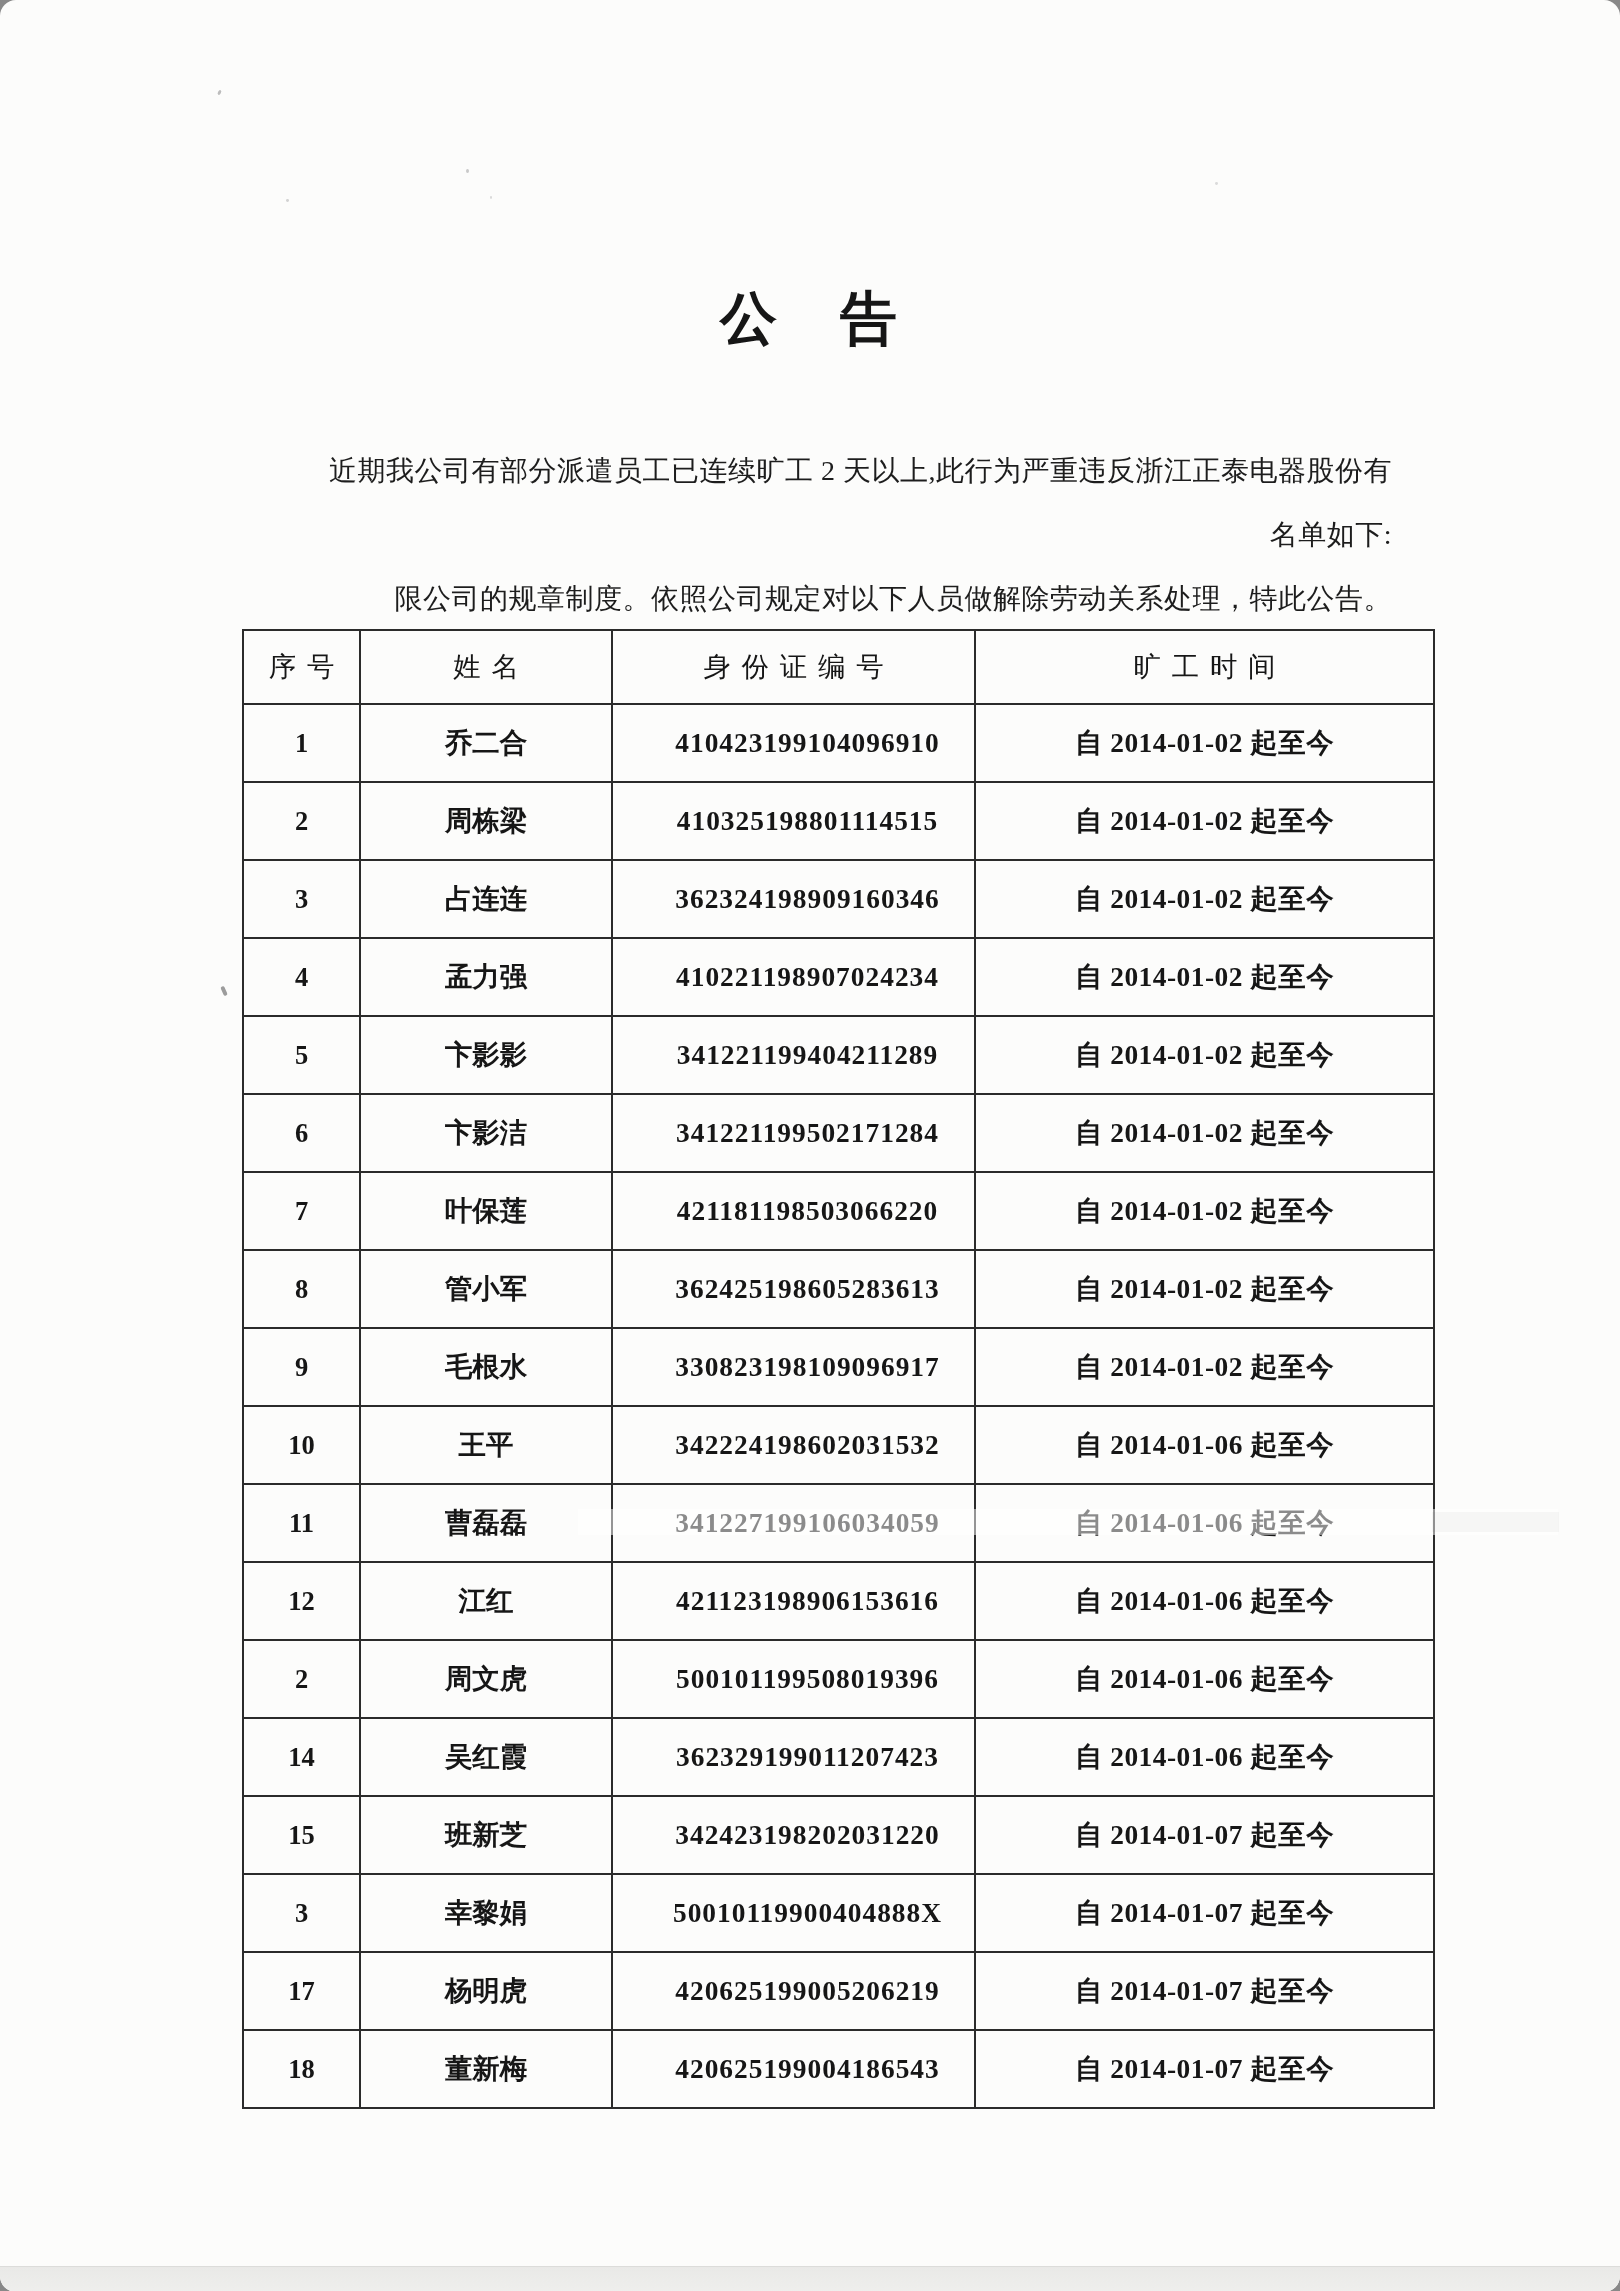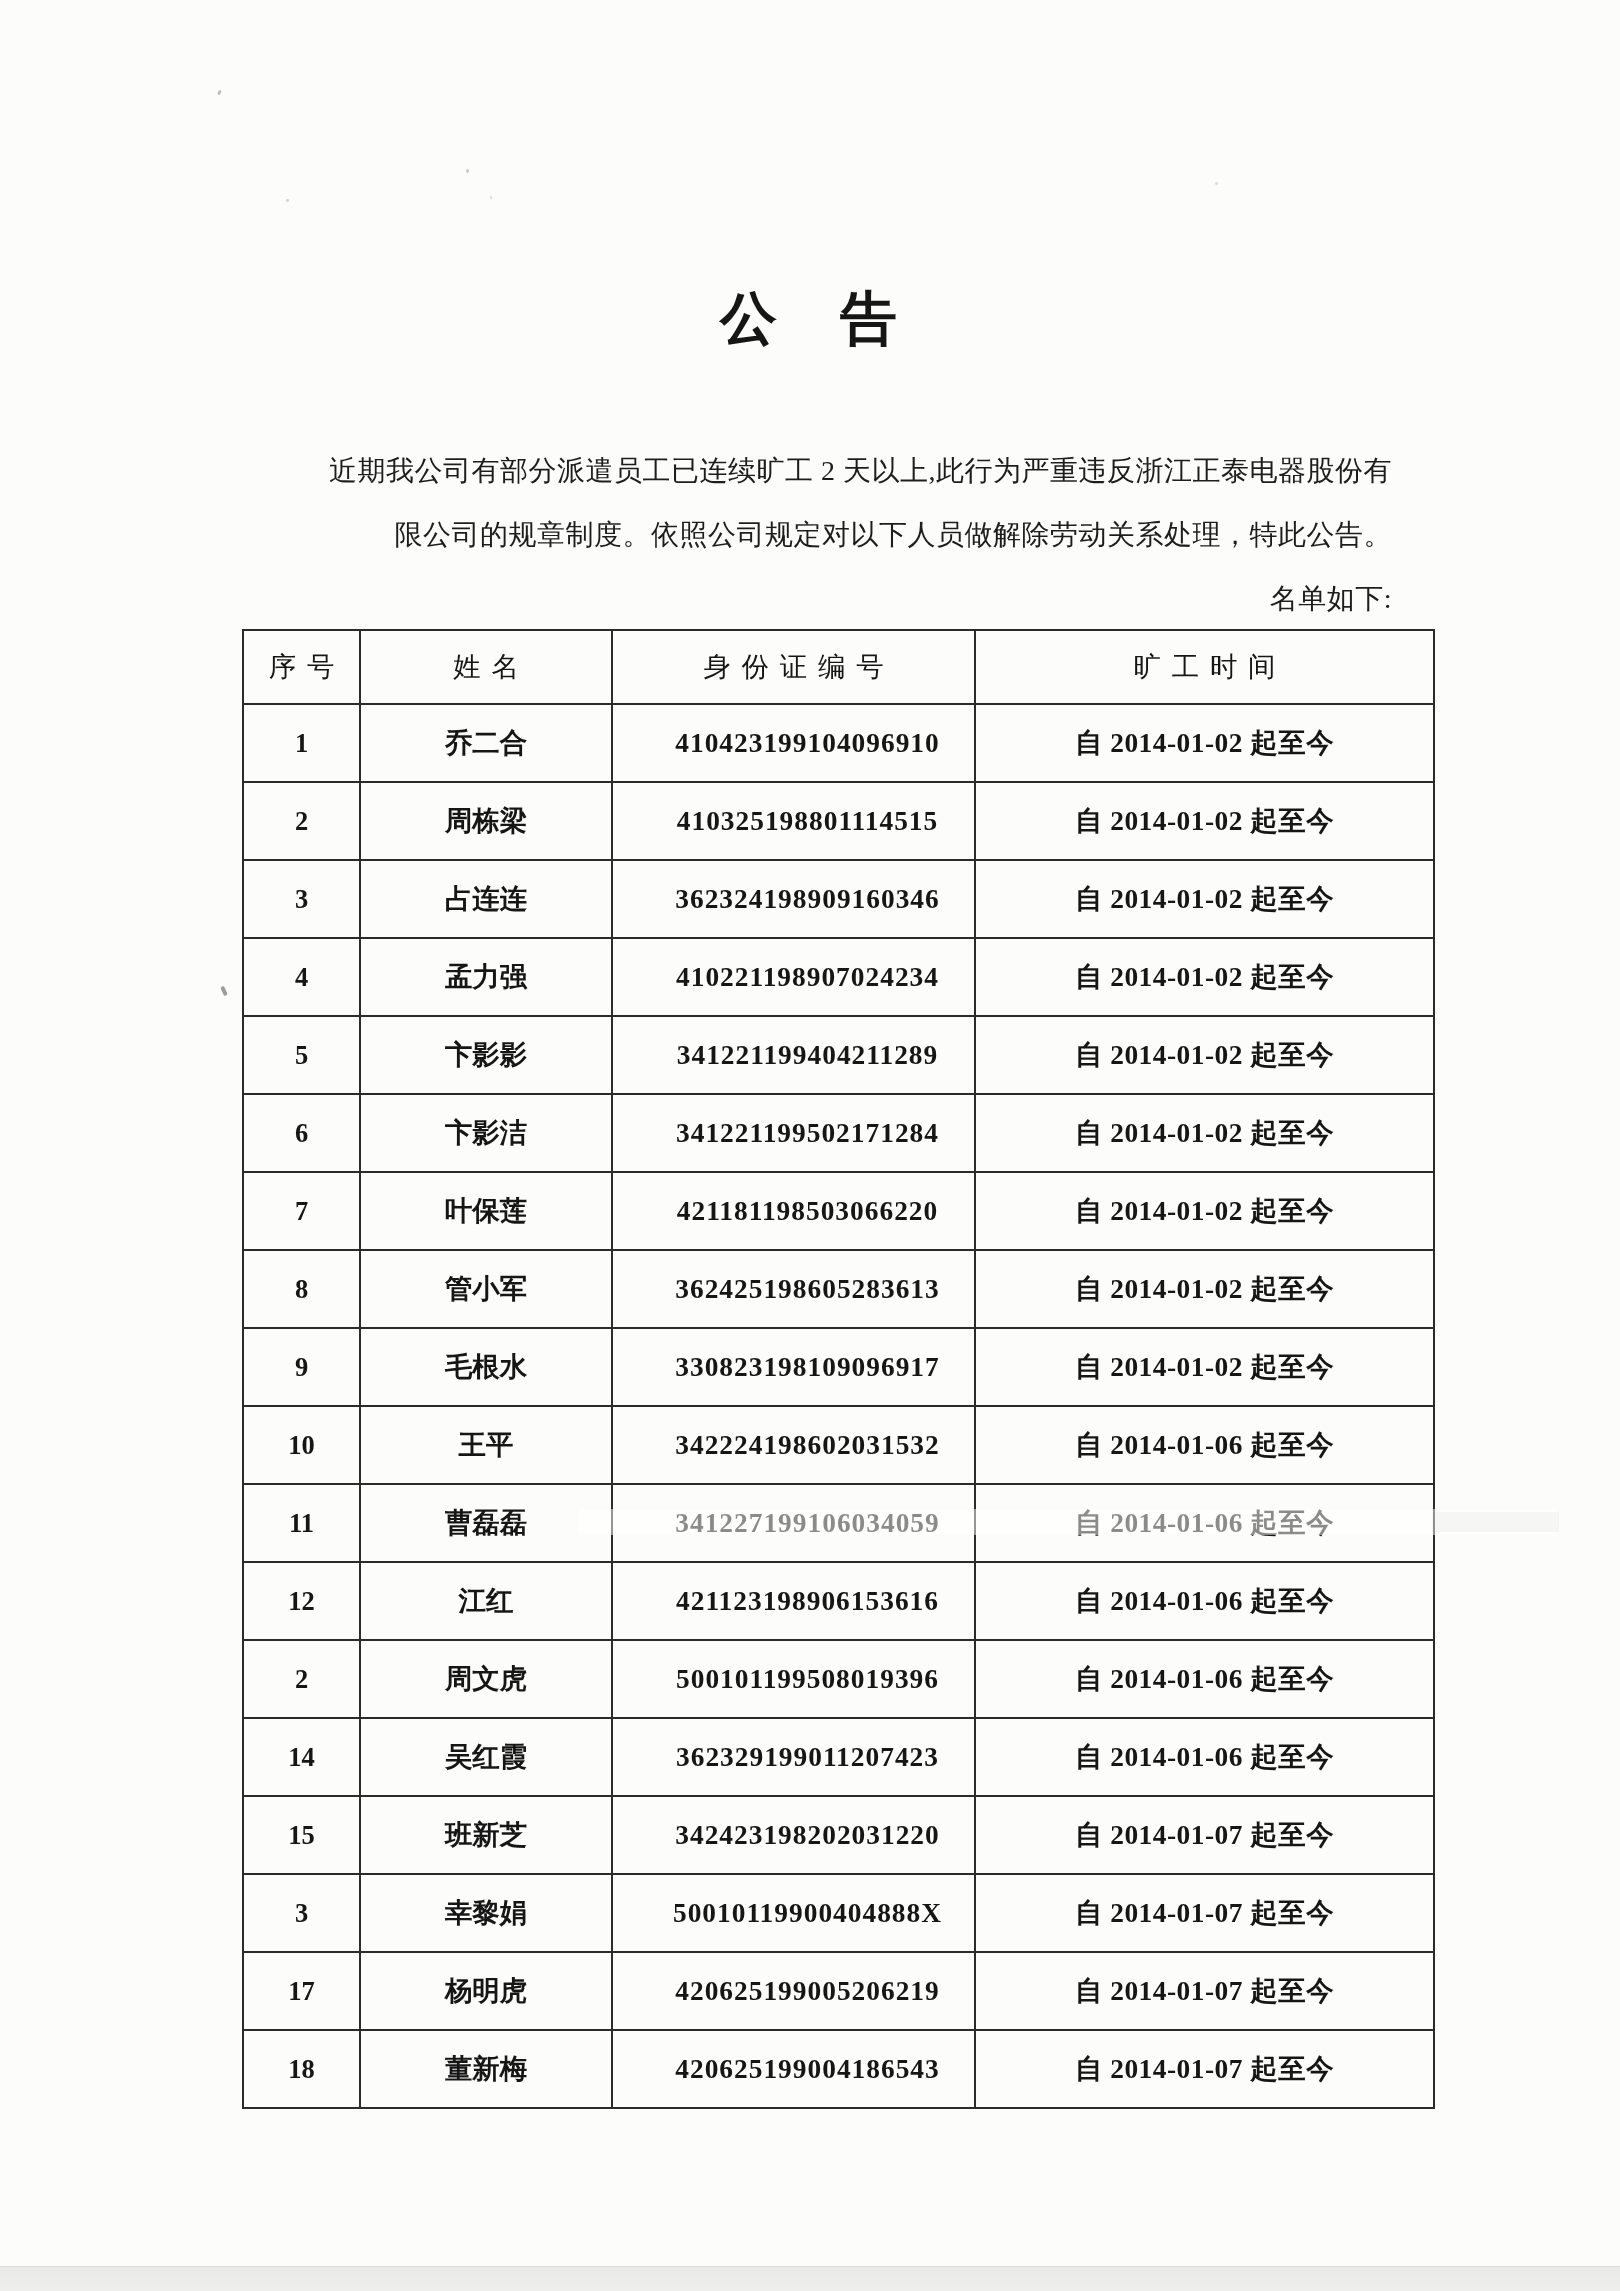--- a/index.html
+++ b/index.html
@@ -4,20 +4,21 @@
 <style>
   html,body{margin:0;padding:0;background:#888;}
   .page{
     position:relative;
     width:1620px;height:2292px;
     margin:0 auto;
     background:#fcfcfb;
     overflow:hidden;
     font-family:"Liberation Serif","DejaVu Serif",serif;
     color:#1c1c1c;
+    border-radius:16px;
   }
   .title{
     position:absolute;top:290px;left:0;width:1620px;
     text-align:center;
     font-size:57px;font-weight:bold;line-height:1;
     letter-spacing:2.9px;word-spacing:43px;
     color:#161616;
   }
   .para{
     position:absolute;left:235px;top:439px;width:1157px;
@@ -76,22 +77,22 @@
 </style>
 </head>
 <body>
 
 <div class="page">
 
   <div class="title">公 告</div>
 
   <div class="para">
     <div class="pline indent">近期我公司有部分派遣员工已连续旷工 2 天以上,此行为严重违反浙江正泰电器股份有</div>
+    <div class="pline indent">名单如下:</div>
     <div class="pline">限公司的规章制度。依照公司规定对以下人员做解除劳动关系处理，特此公告。</div>
-    <div class="pline indent">名单如下:</div>
   </div>
 
   <table class="tbl">
     <colgroup>
       <col style="width:117px">
       <col style="width:252px">
       <col style="width:363px">
       <col style="width:459px">
     </colgroup>
     <thead>

